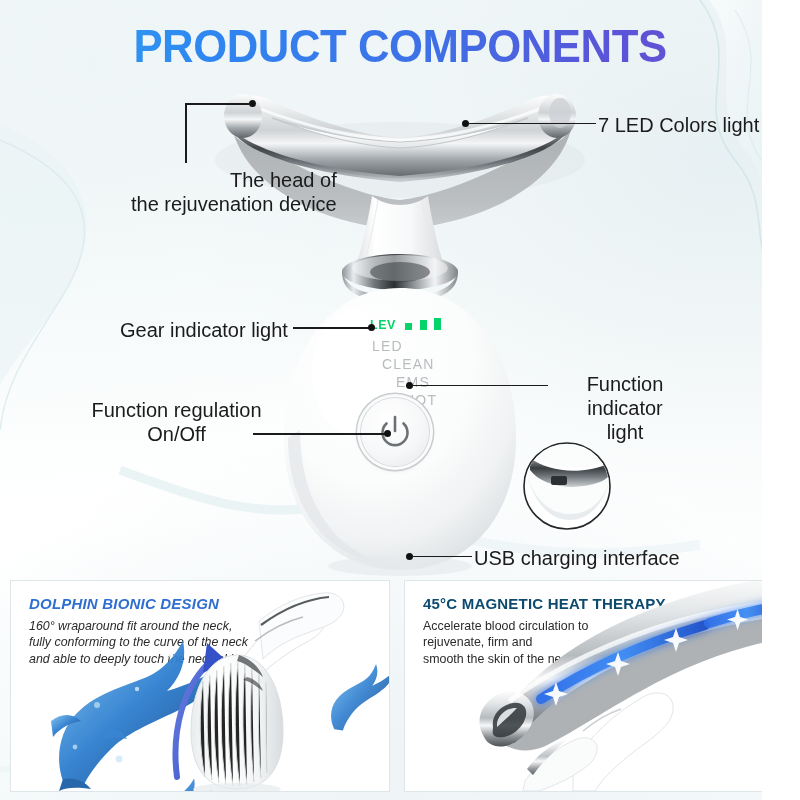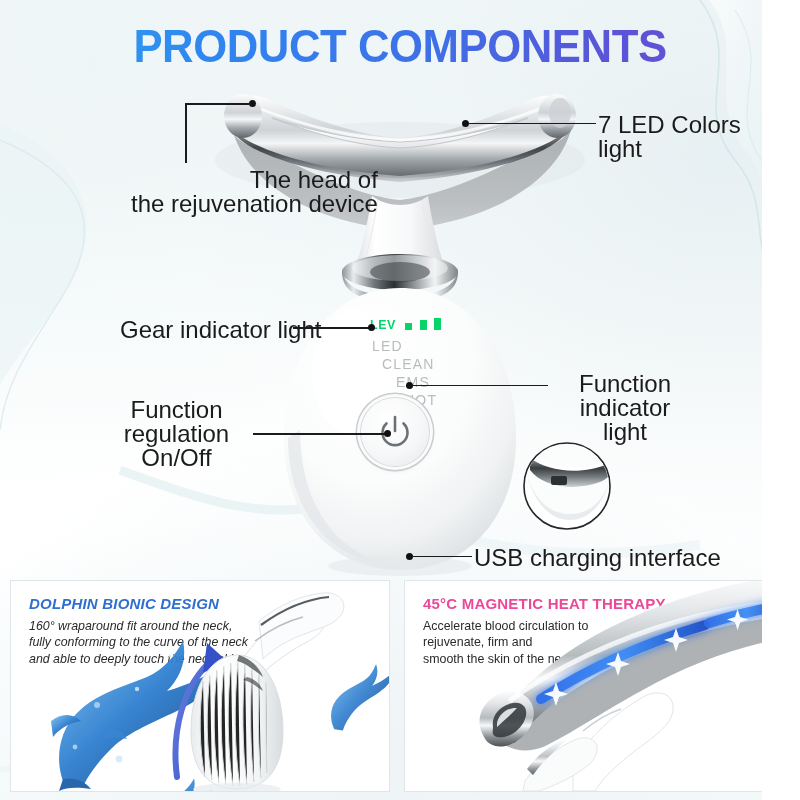--- a/index.html
+++ b/index.html
@@ -23,21 +23,21 @@
     position:absolute;top:18px;left:0;width:800px;text-align:center;
     font-family:"Liberation Sans", sans-serif;
     font-weight:bold;font-size:47px;letter-spacing:-0.5px;
     transform:scaleX(0.93);transform-origin:50% 50%;
     background:linear-gradient(100deg,#2fa3f0 0%,#2f86f0 25%,#3f6fe6 55%,#5a54d8 78%,#6a4fd0 100%);
     -webkit-background-clip:text;background-clip:text;color:transparent;
     -webkit-text-fill-color:transparent;
     white-space:nowrap;
   }
   
-  .callout{position:absolute;color:#1b1b1b;font-size:24px;line-height:24px;white-space:pre-line;}
+  .callout{position:absolute;color:#1b1b1b;font-size:20px;line-height:24px;white-space:pre-line;}
   .c-head{left:131px;top:168px;text-align:right;}
   .c-led{left:598px;top:113px;}
   .c-gear{left:120px;top:318px;}
   .c-func-ind{left:550px;top:372px;text-align:center;width:150px;}
   .c-reg{left:89px;top:398px;text-align:center;width:175px;}
   .c-usb{left:474px;top:546px;}
   
   .lead{position:absolute;background:#1b1b1b;}
   .dot{position:absolute;width:7px;height:7px;border-radius:50%;background:#111;}
   
@@ -61,21 +61,21 @@
        box-shadow:0 0 0 1px #d4d8db, 0 0 0 4px #fafbfb, 0 0 0 5.5px #c9cdd0, 0 3px 7px rgba(0,0,0,.13);}
   .pwr svg{position:absolute;left:18px;top:17px;}
   
   .wm{position:absolute;left:185px;top:530px;font-size:32px;font-style:italic;font-weight:bold;
       color:rgba(120,130,135,.10);letter-spacing:1px;font-family:"Liberation Sans",sans-serif;margin-top:44px;}
   
   .panel{position:absolute;background:#ffffff;border:1px solid #dfe6e9;overflow:hidden;}
   .p-left{left:10px;top:580px;width:378px;height:210px;font-style:italic;}
   .p-right{left:404px;top:580px;width:386px;height:210px;}
   .p-title{position:absolute;left:18px;top:14px;color:#2f6fd0;font-weight:bold;font-size:15px;letter-spacing:.2px;white-space:nowrap;}
-  .p-title.r{color:#ec4899;}
+  .p-title.r{color:#0c4a6e;}
   .p-body{position:absolute;left:18px;top:37px;color:#2a2a2a;font-size:12.4px;line-height:16.4px;white-space:pre-line;}
 </style>
 </head>
 <body>
 
 <div id="page">
 
   <svg class="waves" width="800" height="800" viewBox="0 0 800 800">
     <defs>
       <linearGradient id="wv" x1="0" y1="0" x2="1" y2="1">

